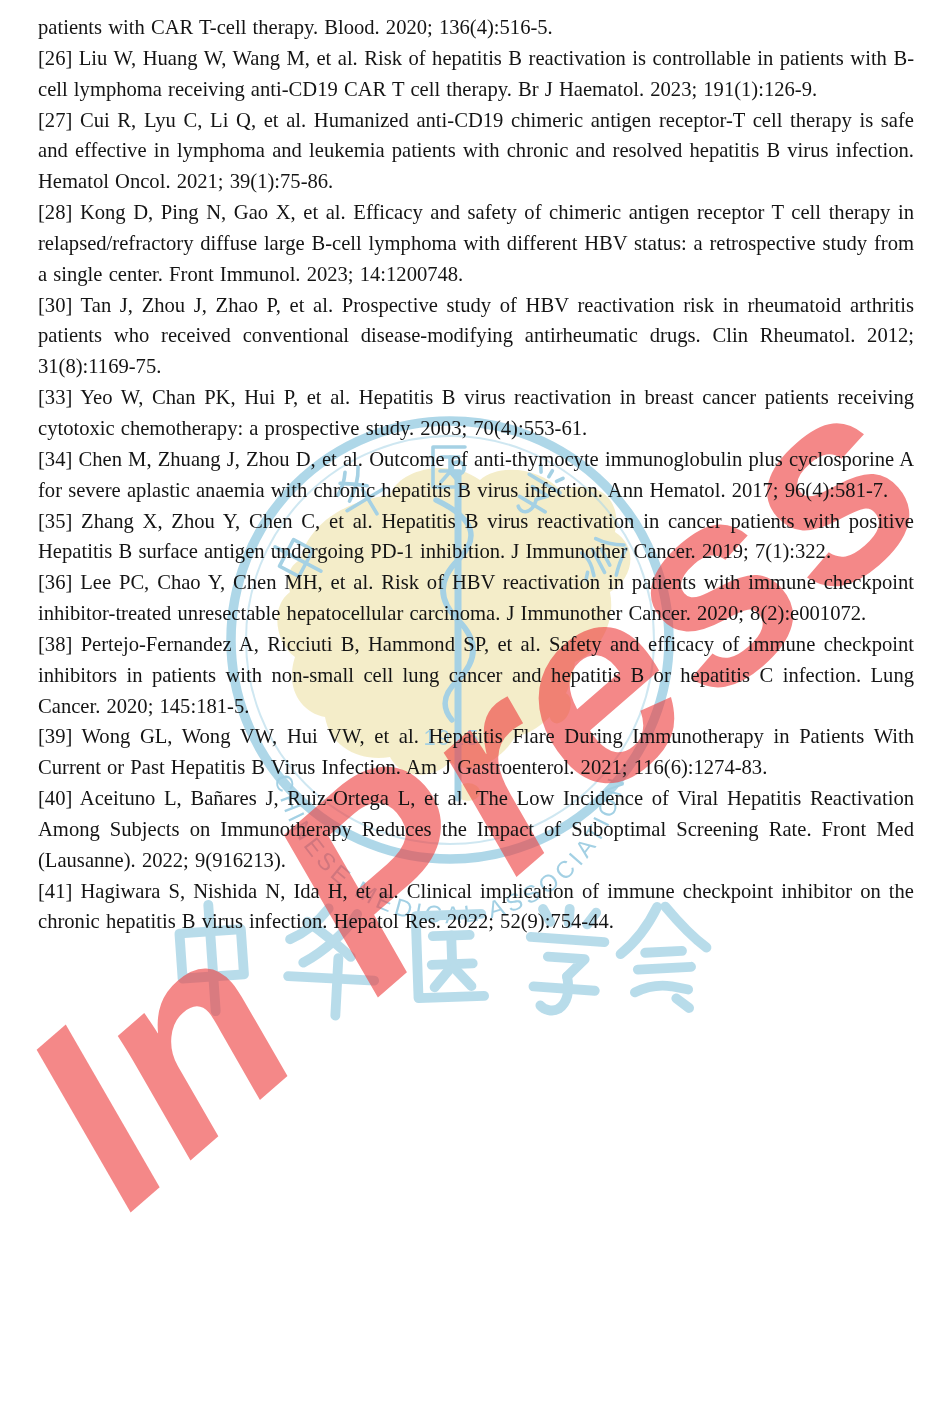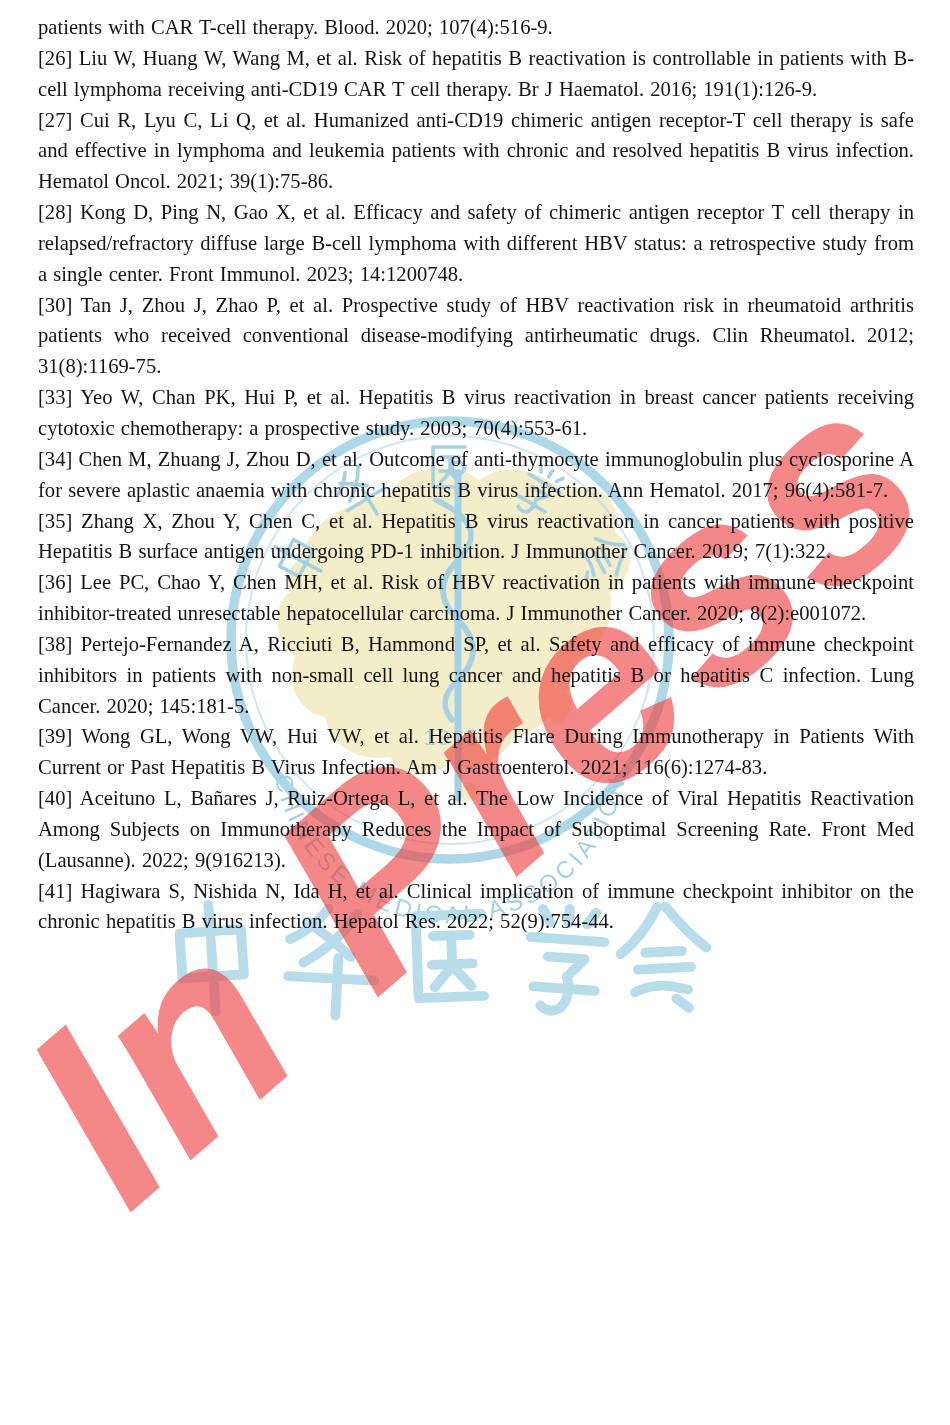--- a/index.html
+++ b/index.html
@@ -116,22 +116,22 @@
       <use href="#cj-hua" transform="translate(332,962) scale(2.05) rotate(3)"></use>
       <use href="#cj-yi" transform="translate(452,958) scale(2.05) rotate(-2)"></use>
       <use href="#cj-xue" transform="translate(566,962) scale(2.05) rotate(4)"></use>
       <use href="#cj-hui" transform="translate(664,960) scale(2.05) rotate(-3)"></use>
     </g>
   </svg>
 
   <div class="inpress" style="color: rgb(238, 64, 64);">In Press</div>
 
   <div class="refs" id="refs">
-      <p>patients with CAR T-cell therapy. Blood. 2020; 107(4):516-9.</p>
-      <p>[26] Liu W, Huang W, Wang M, et al. Risk of hepatitis B reactivation is controllable in patients with B-cell lymphoma receiving anti-CD19 CAR T cell therapy. Br J Haematol. 2016; 191(1):126-9.</p>
+      <p>patients with CAR T-cell therapy. Blood. 2020; 136(4):516-5.</p>
+      <p>[26] Liu W, Huang W, Wang M, et al. Risk of hepatitis B reactivation is controllable in patients with B-cell lymphoma receiving anti-CD19 CAR T cell therapy. Br J Haematol. 2023; 191(1):126-9.</p>
       <p>[27] Cui R, Lyu C, Li Q, et al. Humanized anti-CD19 chimeric antigen receptor-T cell therapy is safe and effective in lymphoma and leukemia patients with chronic and resolved hepatitis B virus infection. Hematol Oncol. 2021; 39(1):75-86.</p>
       <p>[28] Kong D, Ping N, Gao X, et al. Efficacy and safety of chimeric antigen receptor T cell therapy in relapsed/refractory diffuse large B-cell lymphoma with different HBV status: a retrospective study from a single center. Front Immunol. 2023; 14:1200748.</p>
       <p>[30] Tan J, Zhou J, Zhao P, et al. Prospective study of HBV reactivation risk in rheumatoid arthritis patients who received conventional disease-modifying antirheumatic drugs. Clin Rheumatol. 2012; 31(8):1169-75.</p>
       <p>[33] Yeo W, Chan PK, Hui P, et al. Hepatitis B virus reactivation in breast cancer patients receiving cytotoxic chemotherapy: a prospective study. 2003; 70(4):553-61.</p>
       <p>[34] Chen M, Zhuang J, Zhou D, et al. Outcome of anti-thymocyte immunoglobulin plus cyclosporine A for severe aplastic anaemia with chronic hepatitis B virus infection. Ann Hematol. 2017; 96(4):581-7.</p>
       <p>[35] Zhang X, Zhou Y, Chen C, et al. Hepatitis B virus reactivation in cancer patients with positive Hepatitis B surface antigen undergoing PD-1 inhibition. J Immunother Cancer. 2019; 7(1):322.</p>
       <p>[36] Lee PC, Chao Y, Chen MH, et al. Risk of HBV reactivation in patients with immune checkpoint inhibitor-treated unresectable hepatocellular carcinoma. J Immunother Cancer. 2020; 8(2):e001072.</p>
       <p>[38] Pertejo-Fernandez A, Ricciuti B, Hammond SP, et al. Safety and efficacy of immune checkpoint inhibitors in patients with non-small cell lung cancer and hepatitis B or hepatitis C infection. Lung Cancer. 2020; 145:181-5.</p>
       <p>[39] Wong GL, Wong VW, Hui VW, et al. Hepatitis Flare During Immunotherapy in Patients With Current or Past Hepatitis B Virus Infection. Am J Gastroenterol. 2021; 116(6):1274-83.</p>
       <p>[40] Aceituno L, Bañares J, Ruiz-Ortega L, et al. The Low Incidence of Viral Hepatitis Reactivation Among Subjects on Immunotherapy Reduces the Impact of Suboptimal Screening Rate. Front Med (Lausanne). 2022; 9(916213).</p>

